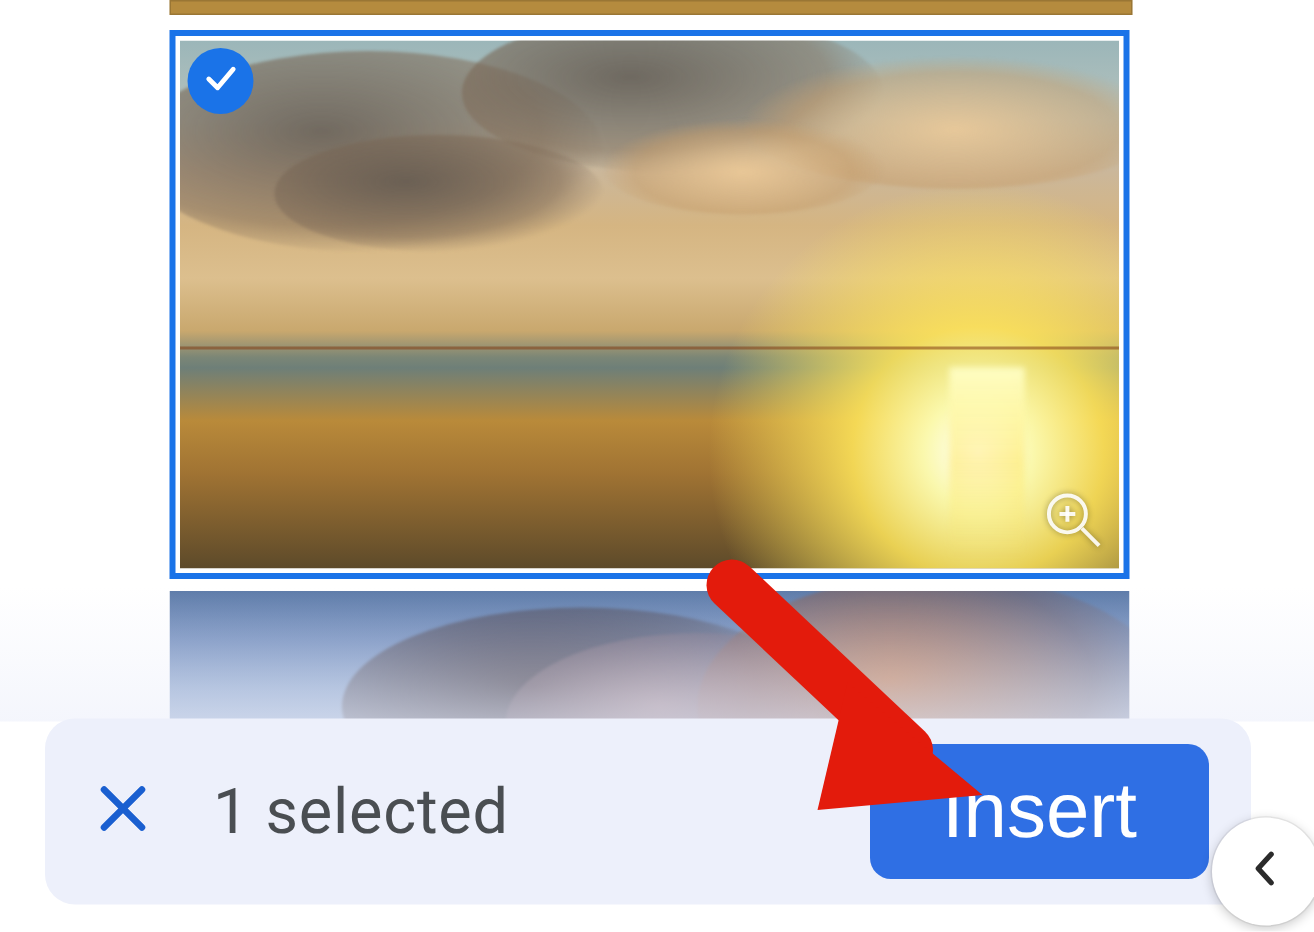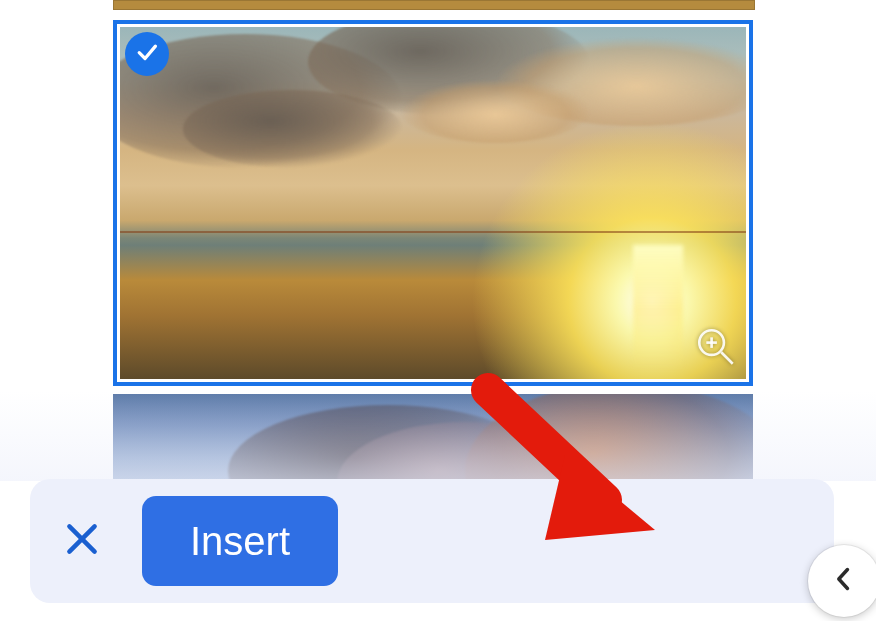--- a/index.html
+++ b/index.html
@@ -38,21 +38,21 @@
   .nc1{left:18%;top:10%;width:50%;height:120%;background:radial-gradient(ellipse at 40% 40%, rgba(60,50,60,.85), rgba(70,55,60,.4) 55%, rgba(0,0,0,0) 70%)}
   .nc2{left:55%;top:-10%;width:50%;height:160%;background:radial-gradient(ellipse at 40% 40%, rgba(200,120,70,.8), rgba(120,80,70,.4) 50%, rgba(0,0,0,0) 72%)}
   .nc3{left:35%;top:25%;width:40%;height:110%;background:radial-gradient(ellipse at 40% 40%, rgba(180,150,160,.7), rgba(120,100,120,.3) 55%, rgba(0,0,0,0) 72%)}
   
   .arrow-overlay{position:absolute;left:0;top:0;width:876px;height:621px;pointer-events:none;z-index:20}
   
   .action-bar{position:absolute;left:30px;right:42px;bottom:18px;height:124px;background:#edf0fb;border-radius:20px;display:flex;align-items:center;padding:0 28px;box-sizing:border-box;z-index:10}
   .close-btn{width:48px;height:48px;display:flex;align-items:center;justify-content:center;cursor:pointer;margin-right:36px;color:#1a5fd0}
   .close-btn svg{width:36px;height:36px;stroke:#1a5fd0;stroke-width:5;stroke-linecap:round}
   .sel-text{font-size:42px;color:#4a4e52;letter-spacing:.5px;flex:1}
-  .insert-btn{background:#2f6fe4;color:#fff;border:none;border-radius:14px;height:90px;padding:0 48px;font-size:40px;display:flex;align-items:center;justify-content:center;cursor:pointer}
+  .insert-btn{background:#2f6fe4;color:#fff;border:none;border-radius:14px;height:90px;padding:0 48px;font-size:52px;display:flex;align-items:center;justify-content:center;cursor:pointer}
   
   .nav-bubble{position:absolute;right:0;bottom:0;width:72px;height:72px;border-radius:50%;background:#fff;box-shadow:0 2px 8px rgba(0,0,0,.22), 0 0 0 1px rgba(0,0,0,.06);display:flex;align-items:center;justify-content:center;z-index:25;cursor:pointer}
   .nav-bubble{right:-4px;bottom:4px}
   .nav-bubble svg{width:26px;height:26px;stroke:#2b2b2b;stroke-width:4;fill:none;stroke-linecap:round;stroke-linejoin:round}
   .fade-bottom{position:absolute;left:0;right:0;bottom:140px;height:90px;background:linear-gradient(to bottom, rgba(237,240,251,0), rgba(237,240,251,.6));pointer-events:none;z-index:5}
 </style>
 </head>
 <body>
 
 <div class="page">
@@ -104,20 +104,21 @@
 
   <div class="action-bar">
     <div class="close-btn">
       <span>
         <svg viewBox="0 0 40 40">
             <line x1="6" y1="6" x2="34" y2="34"></line>
             <line x1="34" y1="6" x2="6" y2="34"></line>
           </svg>
       </span>
     </div>
+    <div class="sel-text">1 selected</div>
     <button class="insert-btn">
       <span>Insert</span>
     </button>
   </div>
 
   <div class="nav-bubble">
     <span>
       <svg viewBox="0 0 30 30">
           <path d="M19 4 L9 15 L19 26"></path>
         </svg>

